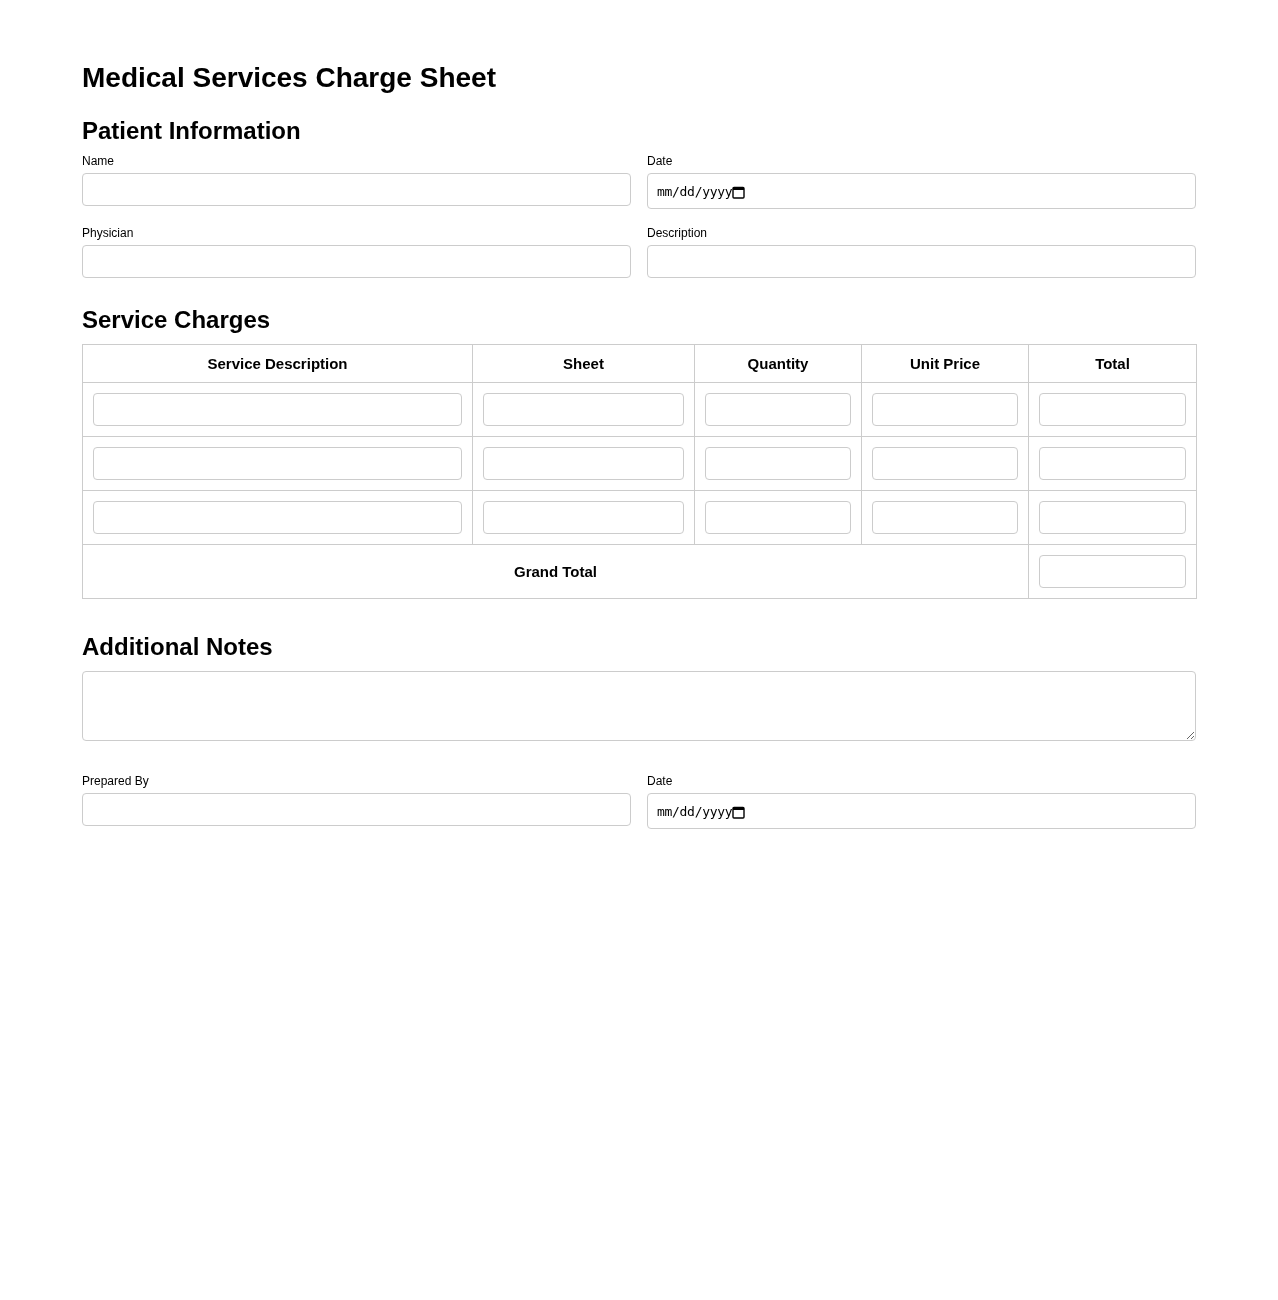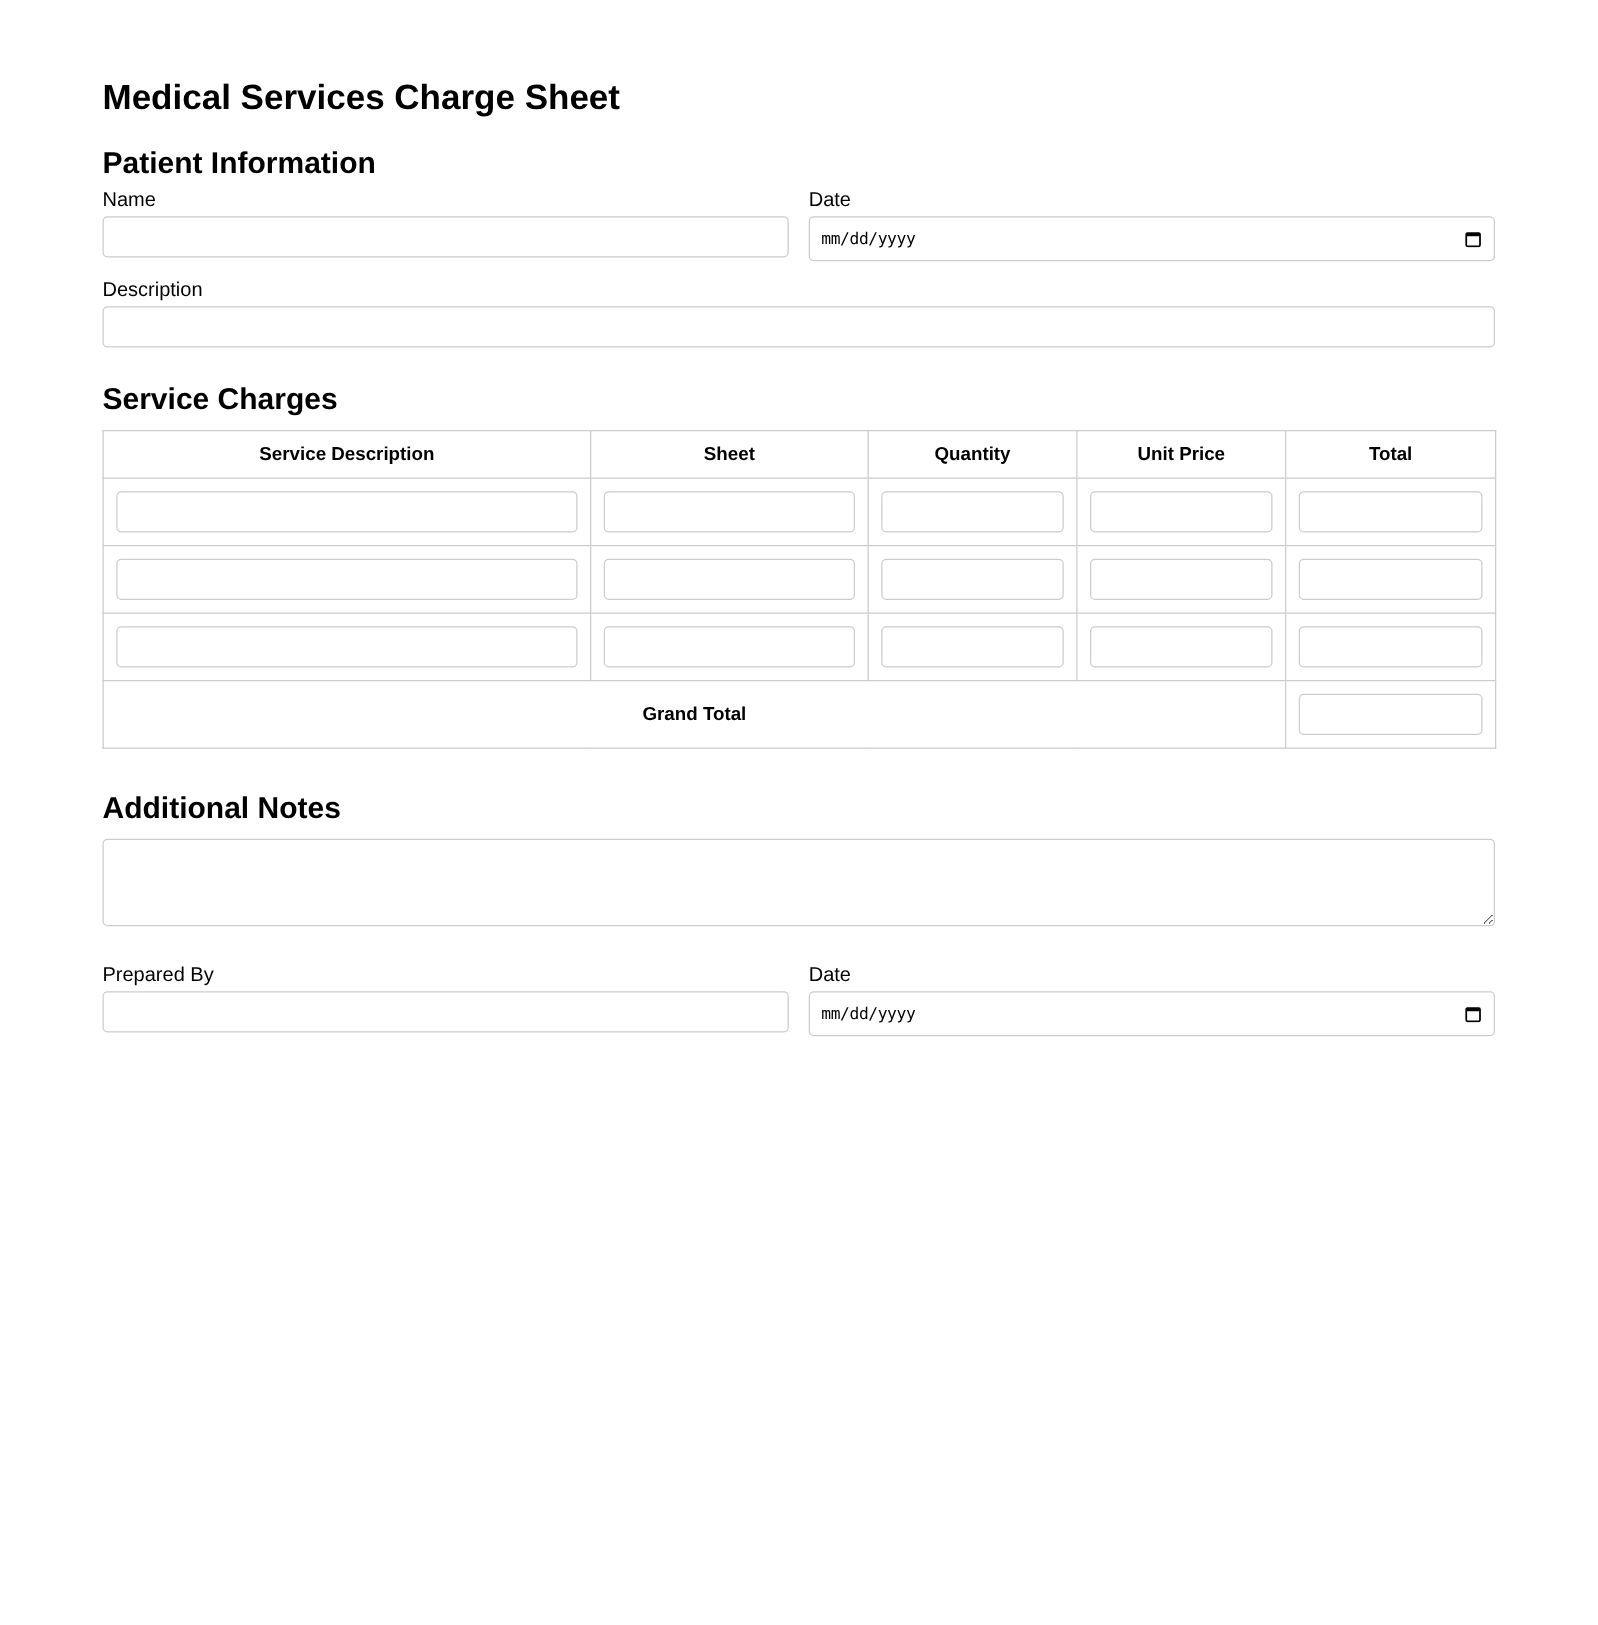--- a/index.html
+++ b/index.html
@@ -29,41 +29,40 @@
     line-height: 28px;
   }
   .sec-patient h2 { margin-bottom: 8px; }
   .row {
     display: flex;
     gap: 16px;
     margin-bottom: 16px;
   }
   .field { flex: 1; display: flex; flex-direction: column; }
   .field label {
-    font-size: 16px;
+    font-size: 12px;
     line-height: 16px;
     margin-bottom: 4px;
   }
   input.text, textarea, input.date {
     font-family: "Liberation Sans", sans-serif;
     width: 100%;
     border: 1px solid #cccccc;
     border-radius: 4px;
     background: #fff;
     padding: 8px;
     font-size: 14px;
   }
   input.text { height: 33px; }
   .date-box {
     height: 36px;
     border: 1px solid #cccccc;
     border-radius: 4px;
     display: flex;
     align-items: center;
-    justify-content: space-between;
     padding: 0 10px 0 9px;
     background: #fff;
     cursor: text;
   }
   .date-box .ph {
     font-family: "DejaVu Sans Mono", monospace;
     font-size: 13px;
     color: #000;
     letter-spacing: -0.3px;
   }
@@ -126,20 +125,24 @@
             <svg width="13" height="13" viewBox="0 0 13 13">
                 <rect x="1" y="1.5" width="11" height="10.5" rx="1" fill="none" stroke="#000" stroke-width="1.4"></rect>
                 <rect x="1" y="1.5" width="11" height="2.5" fill="#000"></rect>
               </svg>
           </span>
         </div>
       </div>
     </div>
 
     <div class="row">
+      <div class="field">
+        <label>Physician</label>
+        <input class="text" type="text" value="" style="">
+      </div>
       <div class="field">
         <label>Description</label>
         <input class="text" type="text" value="" style="">
       </div>
     </div>
   </section>
 
   <section class="sec-charges">
     <h2>Service Charges</h2>
     <table>

